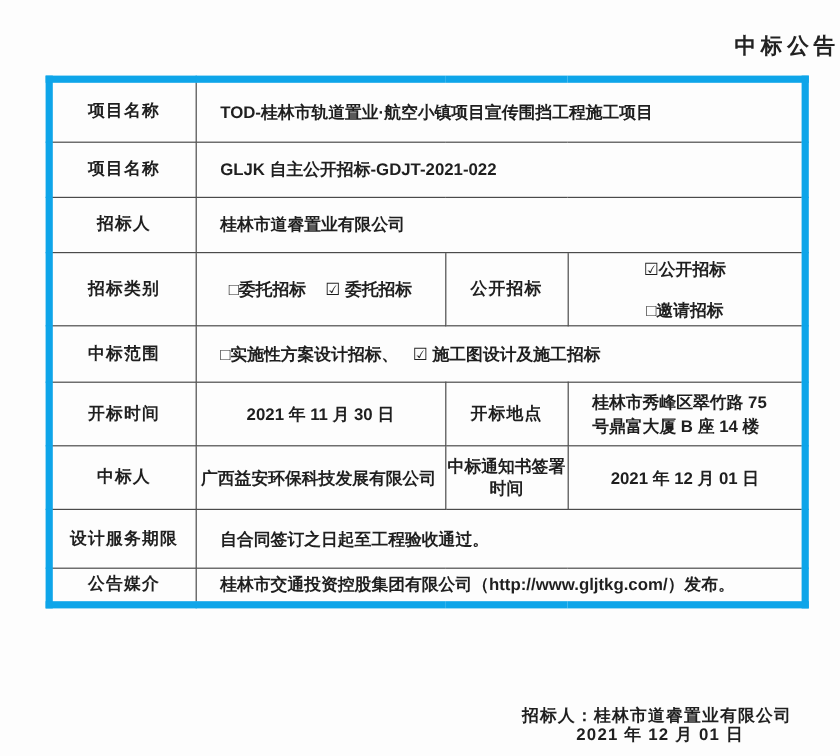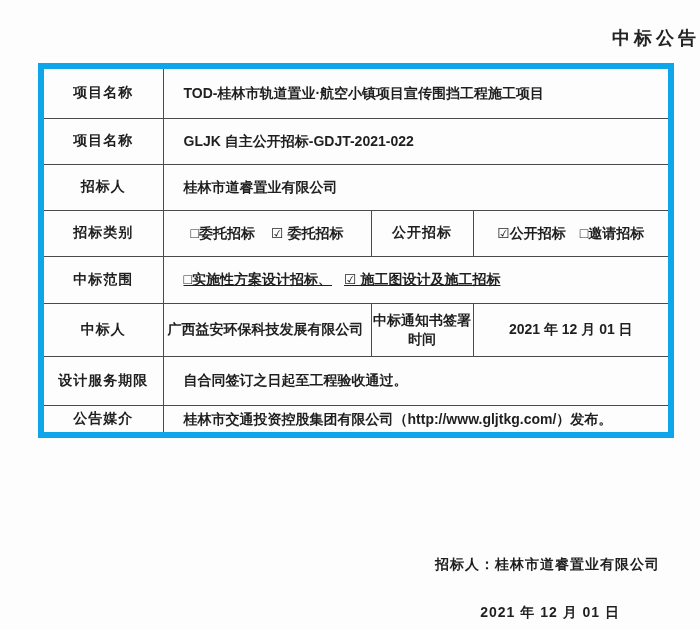--- a/index.html
+++ b/index.html
@@ -59,22 +59,22 @@
     padding: 3px 4px;
   }
   .opts {
     display: flex;
     align-items: center;
   }
   .opts-center {
     justify-content: center;
   }
   .gap-lg { gap: 16px; }
-  .gap-md { gap: 14px; }
-  .gap-sm { gap: 12px; text-decoration: underline; }
+  .gap-md { gap: 14px; flex-direction: column; }
+  .gap-sm { gap: 12px; }
   tr.r1  { height: 52px; }
   tr.r2  { height: 46px; }
   tr.r3  { height: 46px; }
   tr.r4  { height: 46px; }
   tr.r5  { height: 47px; }
   tr.r6  { height: 53px; }
   tr.r7  { height: 53px; }
   tr.r8  { height: 49px; }
   tr.r9  { height: 30px; }
   tr.r10 { height: 40px; }
@@ -82,21 +82,21 @@
     padding: 3px 4px;
     letter-spacing: 0;
   }
   .notice-label {
     line-height: 1.35;
     letter-spacing: 0;
     padding: 2px 1px;
   }
   .sig-line {
     position: absolute;
-    top: 556px;
+    top: 588px;
     right: 40px;
     font-size: 14px;
     font-weight: 600;
     letter-spacing: 1px;
     color: #1f1f1f;
   }
   .sig-date {
     position: absolute;
     top: 604px;
     right: 80px;
@@ -157,20 +157,26 @@
       <tr class="r5">
         <td class="lbl">中标范围</td>
         <td class="val" colspan="3">
           <div class="opts gap-sm">
             <span>□实施性方案设计招标、</span>
             <span>☑ 施工图设计及施工招标</span>
           </div>
         </td>
       </tr>
 
+      <tr class="r6">
+        <td class="lbl">开标时间</td>
+        <td class="val val-c">2021 年 11 月 30 日</td>
+        <td class="lbl">开标地点</td>
+        <td class="val">桂林市秀峰区翠竹路 75 号鼎富大厦 B 座 14 楼</td>
+      </tr>
 
       <tr class="r7">
         <td class="lbl">中标人</td>
         <td class="val winner-name">广西益安环保科技发展有限公司</td>
         <td class="lbl notice-label">中标通知书签署时间</td>
         <td class="val val-c">2021 年 12 月 01 日</td>
       </tr>
 
       <tr class="r8">
         <td class="lbl">设计服务期限</td>

